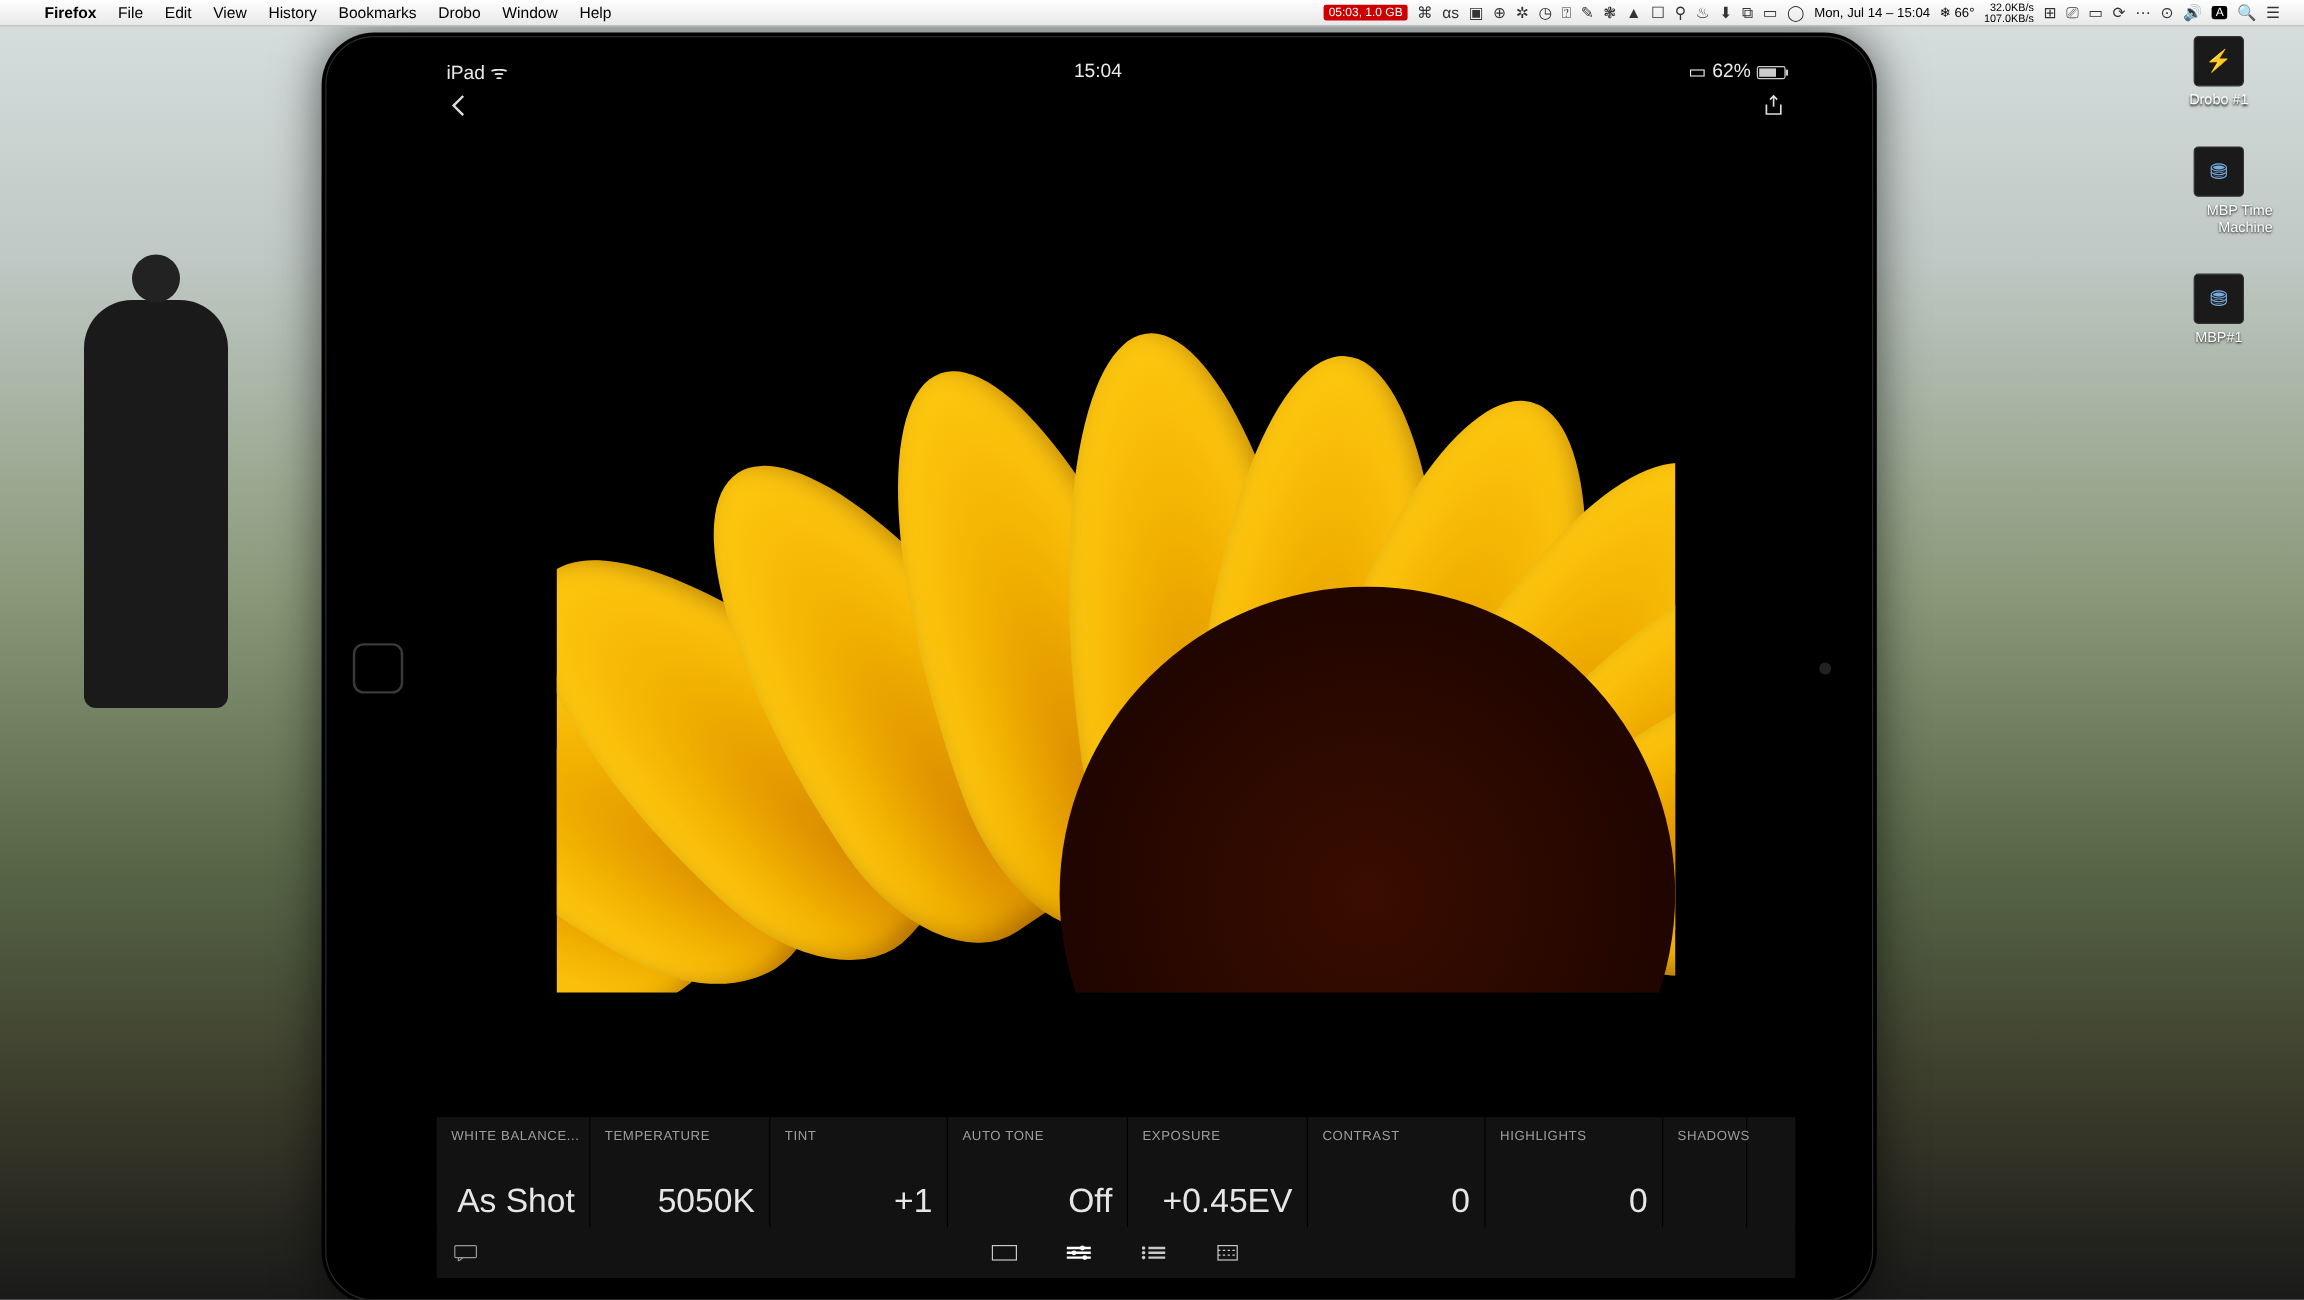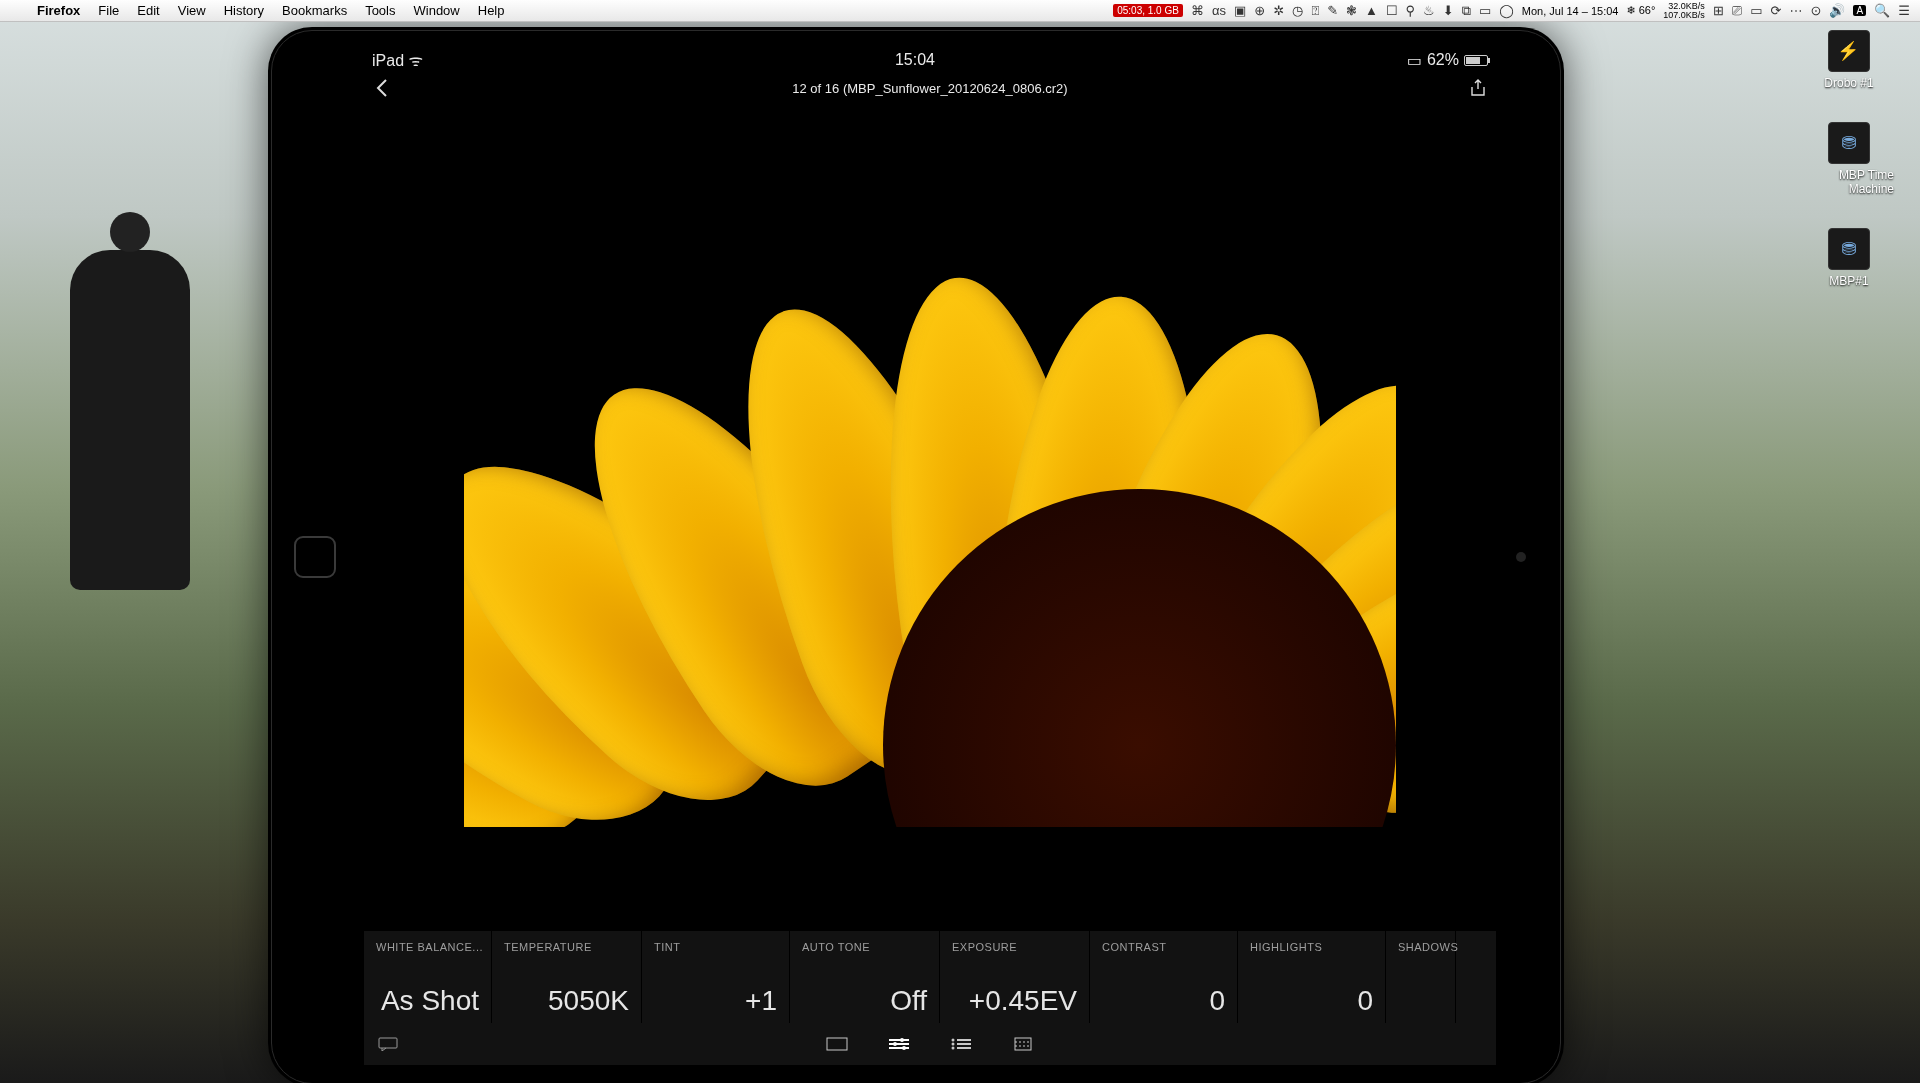--- a/index.html
+++ b/index.html
@@ -5,21 +5,21 @@
   * { margin: 0; padding: 0; box-sizing: border-box; font-family: -apple-system, "Helvetica Neue", Arial, sans-serif; }
   html, body { width: 1920px; height: 1083px; overflow: hidden; }
   body { background: linear-gradient(180deg, #d8e0e0 0%, #bfc8c4 20%, #8a9a7a 45%, #5a6a4a 65%, #3a3a2a 85%, #1a1a1a 100%); position: relative; }
 
   
   .mac-menubar { position: absolute; top: 0; left: 0; right: 0; height: 22px; background: linear-gradient(#fefefe, #e8e8e8); border-bottom: 1px solid #c0c0c0; display: flex; align-items: center; font-size: 13px; color: #000; z-index: 100; }
   .mac-menubar .left { display: flex; align-items: center; gap: 0; padding-left: 10px; }
   .mac-menubar .left span { padding: 0 9px; }
   .mac-menubar .apple { font-size: 15px; padding-right: 6px; }
   .mac-menubar .appname { font-weight: bold; }
-  .mac-menubar .right { margin-left: auto; display: flex; align-items: center; gap: 8px; padding-right: 10px; font-size: 11px; }
+  .mac-menubar .right { margin-left: auto; display: flex; align-items: center; gap: 8px; padding-right: 20px; font-size: 11px; }
   .mac-menubar .right .icon { font-size: 13px; color: #333; }
   .mac-menubar .right .text { color: #000; }
   .mac-menubar .redbox { background: #c00; color: #fff; padding: 1px 4px; font-size: 10px; border-radius: 2px; }
   .netstats { font-size: 9px; line-height: 9px; display: flex; flex-direction: column; align-items: flex-end; }
 
   
   .desktop-icons { position: absolute; top: 30px; right: 26px; display: flex; flex-direction: column; gap: 32px; align-items: center; z-index: 5; }
   .desktop-icon { display: flex; flex-direction: column; align-items: center; width: 90px; }
   .desktop-icon .drive { width: 42px; height: 42px; background: #1a1a1a; border: 1px solid #333; border-radius: 4px; display: flex; align-items: center; justify-content: center; color: #7ad; font-size: 18px; }
   .desktop-icon .label { color: #fff; font-size: 12px; text-align: right; text-shadow: 0 1px 2px #000; margin-top: 4px; }
@@ -75,21 +75,21 @@
 
 <div class="mac-menubar">
   <div class="left">
     <span class="apple"></span>
     <span class="appname">Firefox</span>
     <span>File</span>
     <span>Edit</span>
     <span>View</span>
     <span>History</span>
     <span>Bookmarks</span>
-    <span>Tools</span>
+    <span>Drobo</span>
     <span>Window</span>
     <span>Help</span>
   </div>
   <div class="right">
     <span class="redbox">05:03, 1.0 GB</span>
     <span class="icon">⌘</span>
     <span class="icon">αs</span>
     <span class="icon">▣</span>
     <span class="icon">⊕</span>
     <span class="icon">✲</span>
@@ -158,23 +158,20 @@
           </span>
       </span>
     </div>
 
     <div class="app-header">
       <div class="chev-left">
         <svg width="14" height="20" viewBox="0 0 14 20">
             <path d="M11 2 L3 10 L11 18" stroke="#ddd" stroke-width="2" fill="none"></path>
           </svg>
       </div>
-      <div class="header-title">
-        <span>12 of 16</span> <span>(MBP_Sunflower_20120624_0806.cr2)</span>
-      </div>
       <div class="share-icon">
         <svg width="16" height="18" viewBox="0 0 16 18">
             <path d="M8 1 L8 10 M5 4 L8 1 L11 4 M2 8 v8 h12 v-8" stroke="#ddd" stroke-width="1.4" fill="none"></path>
           </svg>
       </div>
     </div>
 
     <div class="photo-area">
       <div class="photo">
         <div class="petal" style="left:4%;  transform: rotate(-74deg) scaleY(0.75);"></div>

